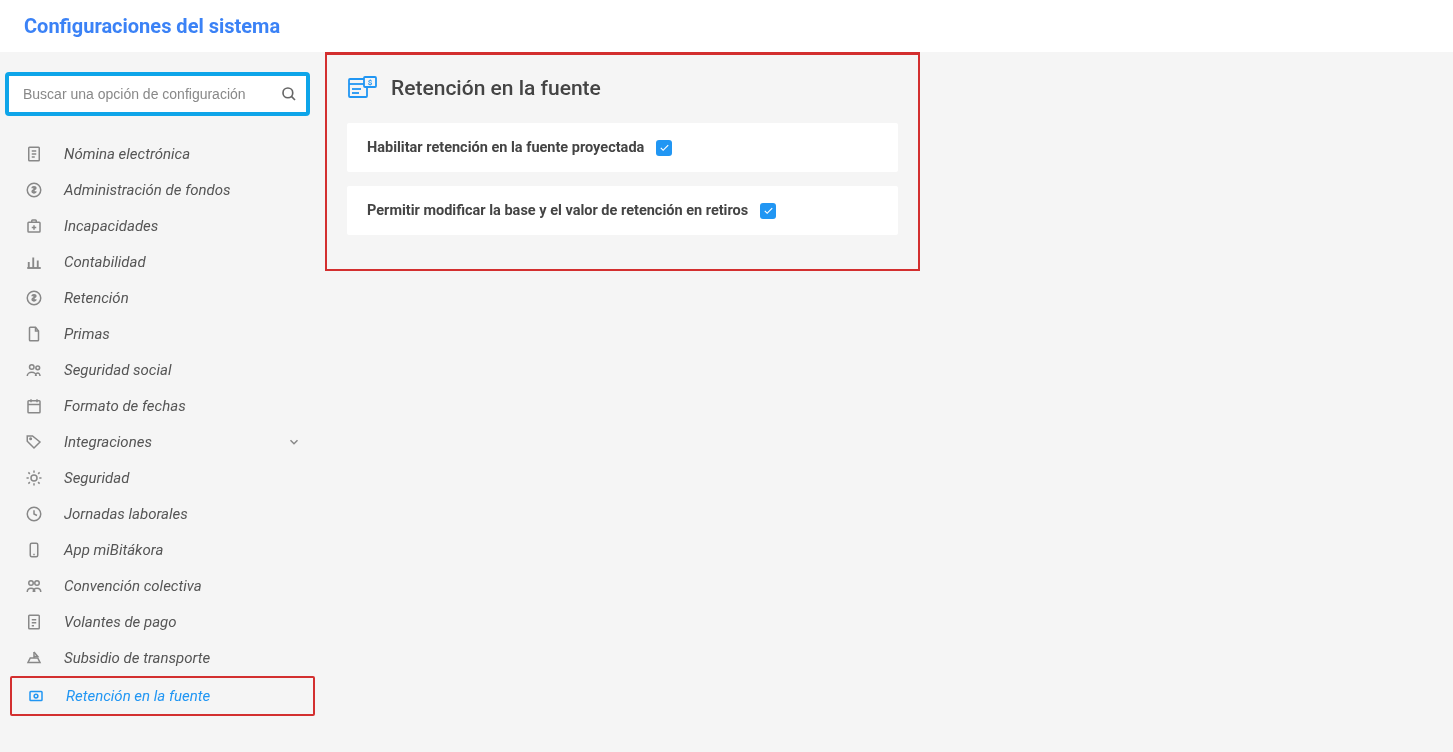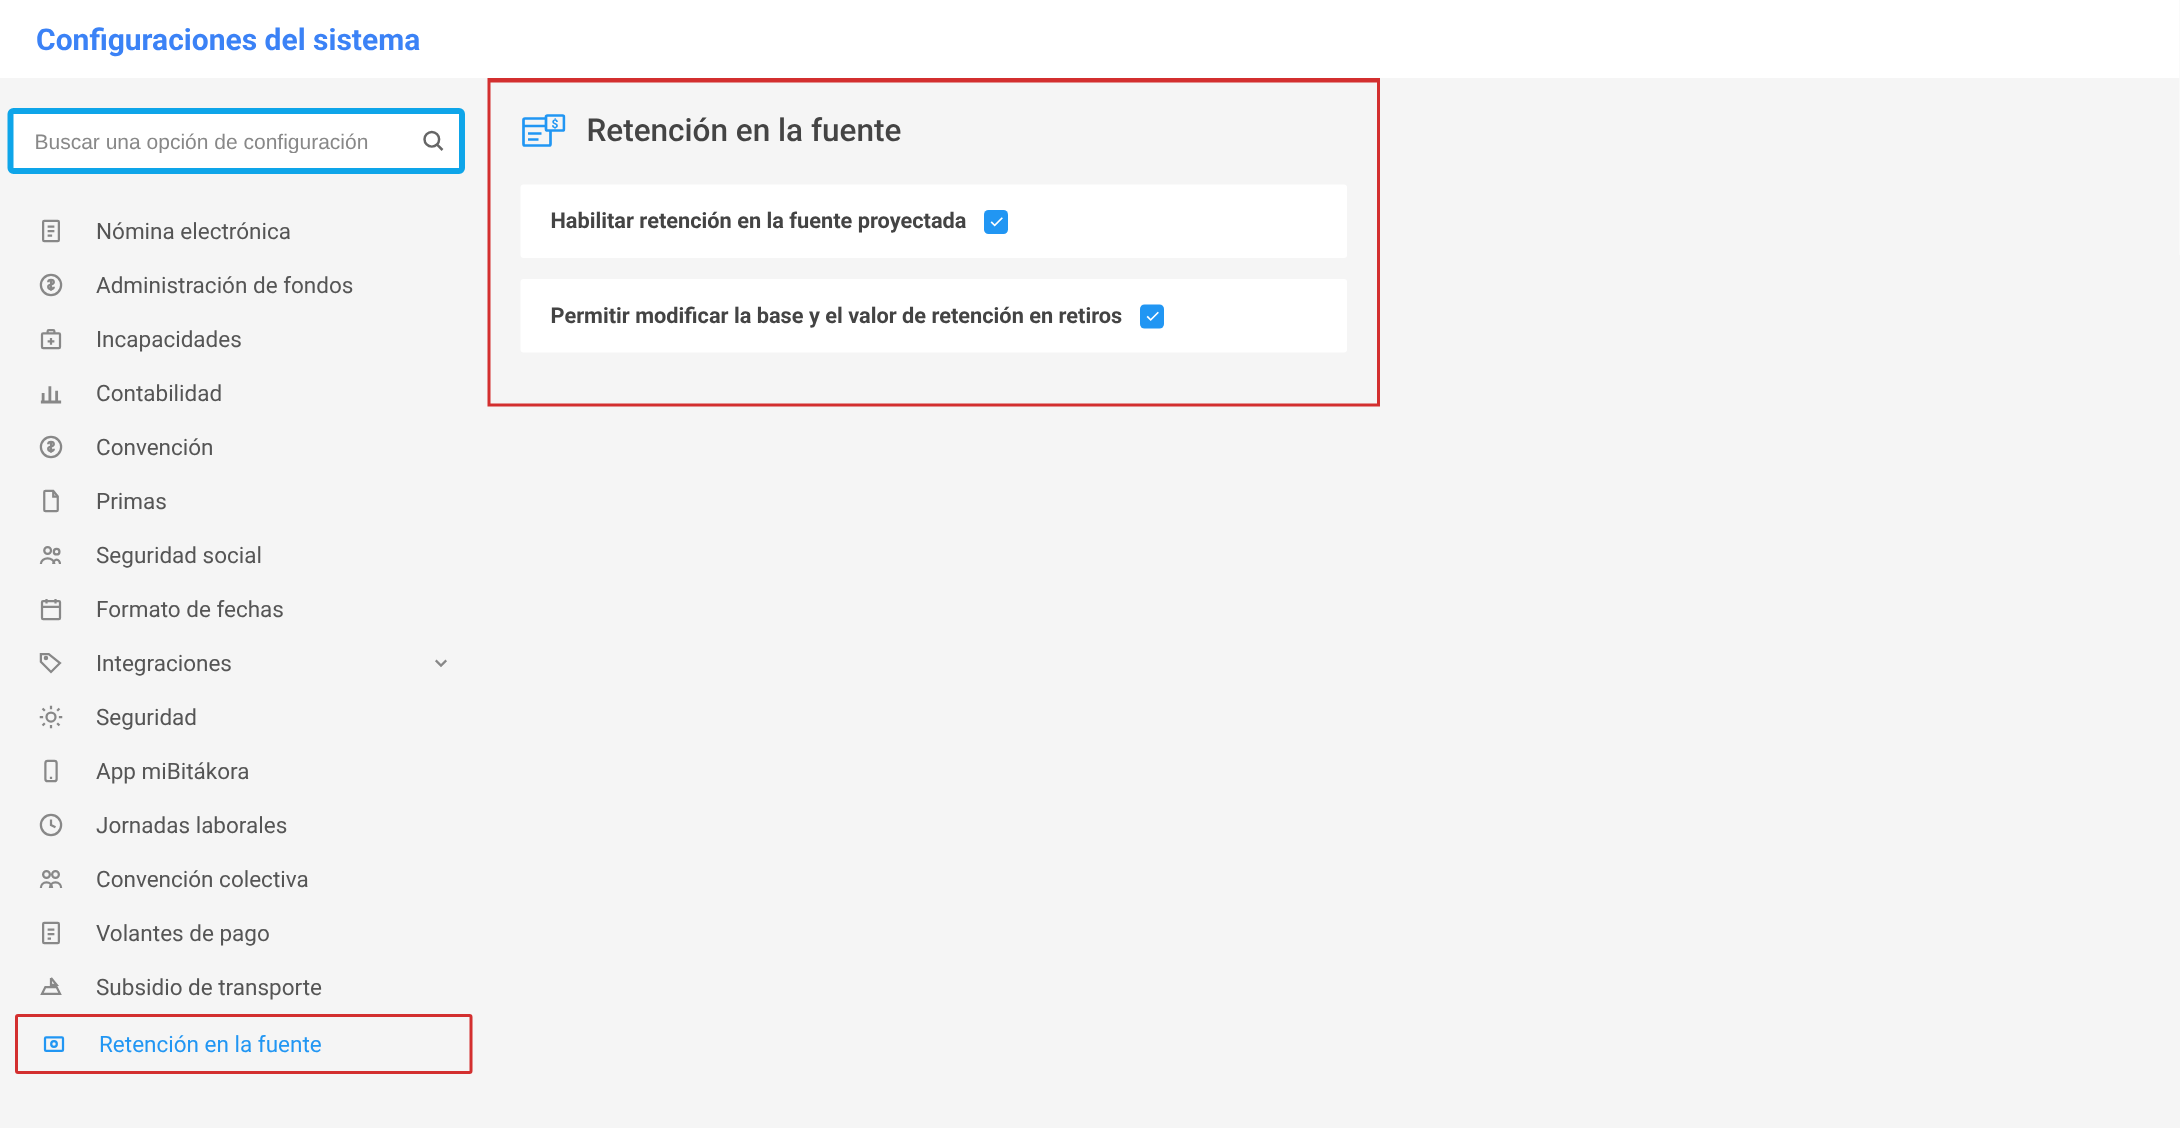--- a/index.html
+++ b/index.html
@@ -40,21 +40,21 @@
     }
     .search-input::placeholder { color: #888; }
     .search-icon {
       position: absolute;
       right: 12px;
       top: 50%;
       transform: translateY(-50%);
       color: #666;
       pointer-events: none;
     }
-    .nav-list { list-style: none; }
+    .nav-list { list-style: none; font-style: italic; }
     .nav-item {
       display: flex;
       align-items: center;
       padding: 8px 14px;
       cursor: pointer;
       color: #555;
       font-size: 15px;
       gap: 20px;
       position: relative;
     }
@@ -183,21 +183,21 @@
           </span>
         <span>Contabilidad</span>
       </li>
       <li class="nav-item">
         <span class="icon">
             <svg width="18" height="18" viewBox="0 0 24 24" fill="none" stroke="currentColor" stroke-width="2">
               <circle cx="12" cy="12" r="9"></circle>
               <path d="M12 7v10M9.5 9.5c0-1 1-2 2.5-2s2.5 1 2.5 2-1 1.5-2.5 2-2.5 1-2.5 2 1 2 2.5 2 2.5-1 2.5-2"></path>
             </svg>
           </span>
-        <span>Convención</span>
+        <span>Retención</span>
       </li>
       <li class="nav-item">
         <span class="icon">
             <svg width="18" height="18" viewBox="0 0 24 24" fill="none" stroke="currentColor" stroke-width="2">
               <path d="M14 3H7a1 1 0 00-1 1v16a1 1 0 001 1h10a1 1 0 001-1V8l-4-5z"></path>
               <path d="M14 3v5h4"></path>
             </svg>
           </span>
         <span>Primas</span>
       </li>
@@ -248,34 +248,34 @@
               <line x1="19" y1="12" x2="22" y2="12"></line>
               <line x1="4.5" y1="19.5" x2="6.5" y2="17.5"></line>
               <line x1="17.5" y1="6.5" x2="19.5" y2="4.5"></line>
             </svg>
           </span>
         <span>Seguridad</span>
       </li>
       <li class="nav-item">
         <span class="icon">
             <svg width="18" height="18" viewBox="0 0 24 24" fill="none" stroke="currentColor" stroke-width="2">
+              <circle cx="12" cy="12" r="9"></circle>
+              <polyline points="12 7 12 12 16 14"></polyline>
+            </svg>
+          </span>
+        <span>Jornadas laborales</span>
+      </li>
+      <li class="nav-item">
+        <span class="icon">
+            <svg width="18" height="18" viewBox="0 0 24 24" fill="none" stroke="currentColor" stroke-width="2">
               <rect x="7" y="3" width="10" height="18" rx="2"></rect>
               <line x1="11" y1="18" x2="13" y2="18"></line>
             </svg>
           </span>
         <span>App miBitákora</span>
-      </li>
-      <li class="nav-item">
-        <span class="icon">
-            <svg width="18" height="18" viewBox="0 0 24 24" fill="none" stroke="currentColor" stroke-width="2">
-              <circle cx="12" cy="12" r="9"></circle>
-              <polyline points="12 7 12 12 16 14"></polyline>
-            </svg>
-          </span>
-        <span>Jornadas laborales</span>
       </li>
       <li class="nav-item">
         <span class="icon">
             <svg width="18" height="18" viewBox="0 0 24 24" fill="none" stroke="currentColor" stroke-width="2">
               <circle cx="8" cy="8" r="3"></circle>
               <circle cx="16" cy="8" r="3"></circle>
               <path d="M3 20c0-3 2-5 5-5s5 2 5 5M11 20c0-3 2-5 5-5s5 2 5 5"></path>
             </svg>
           </span>
         <span>Convención colectiva</span>

